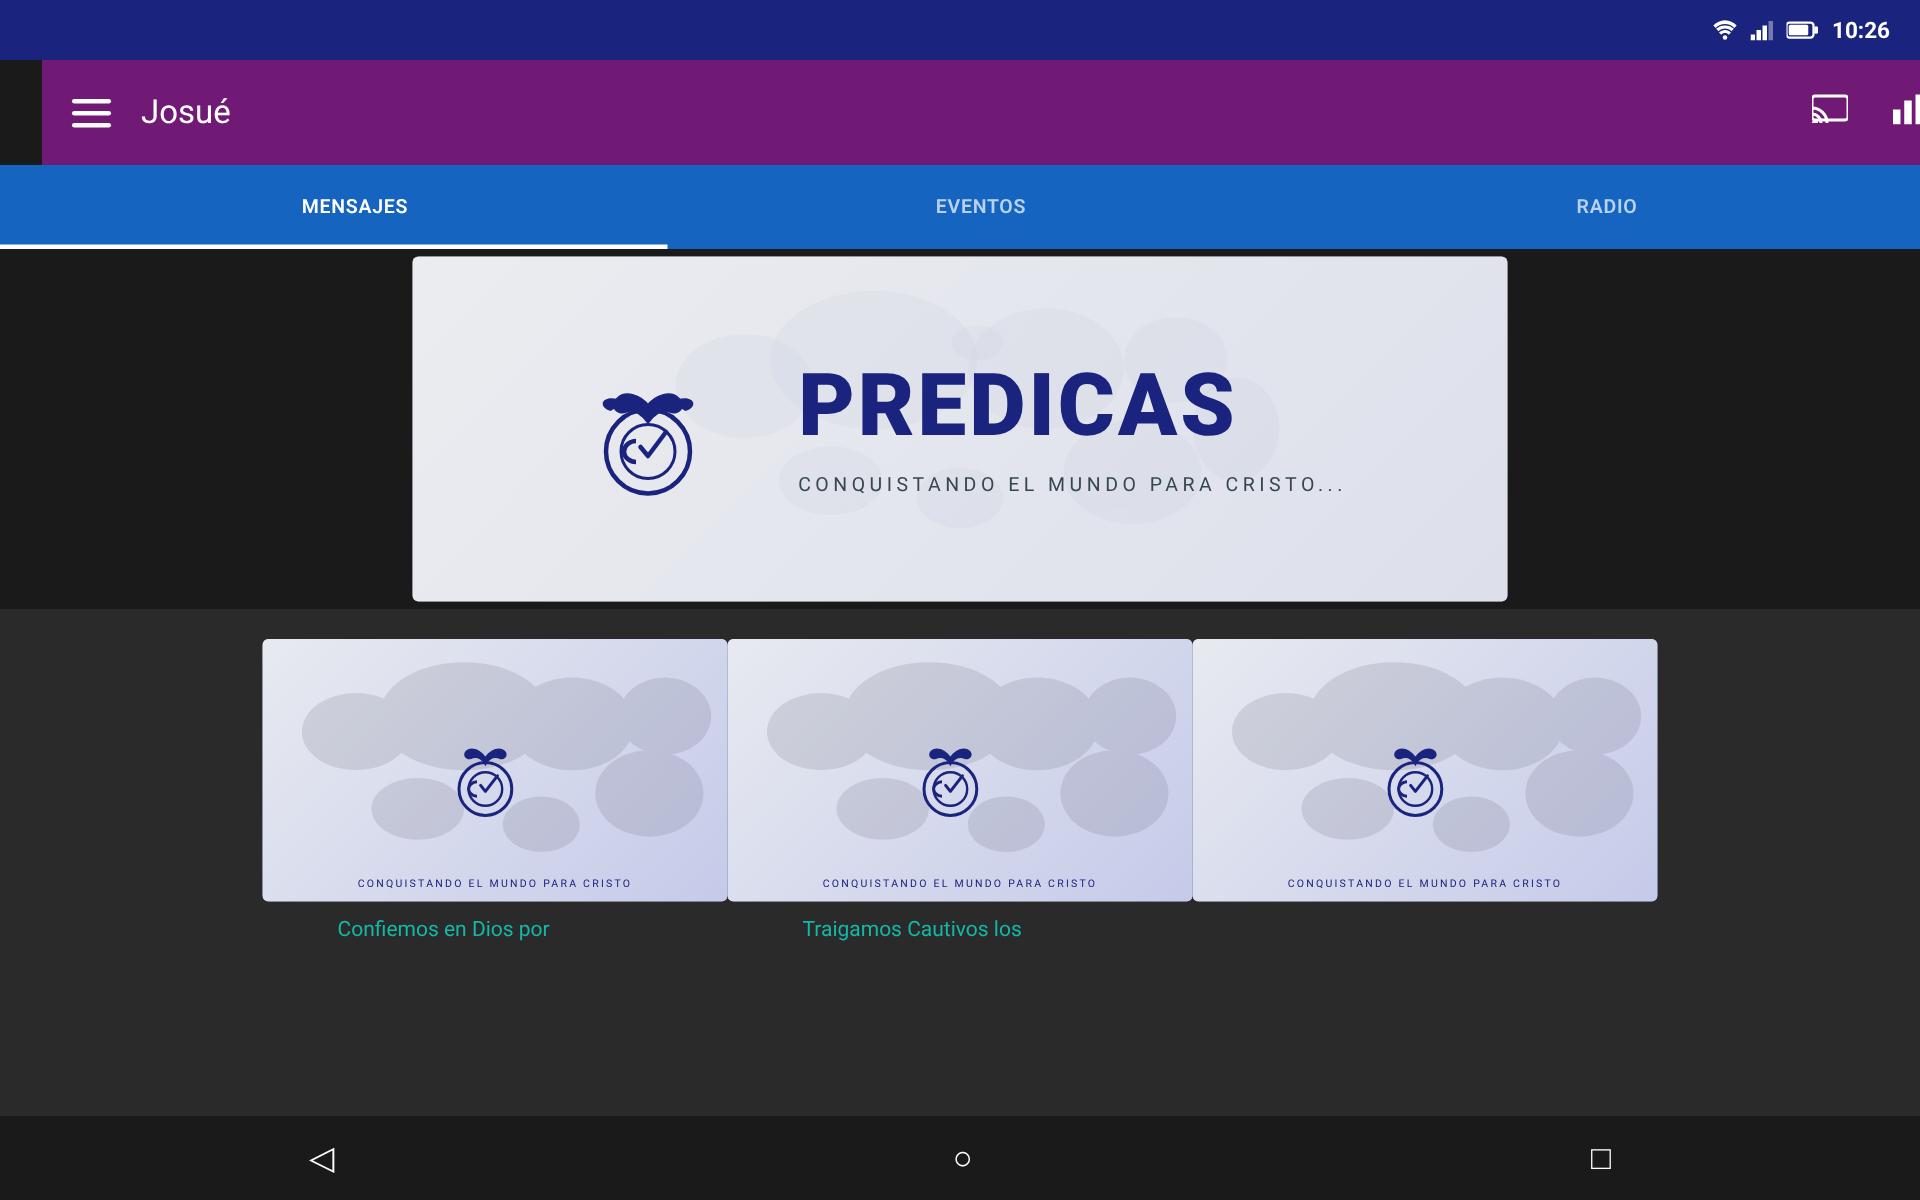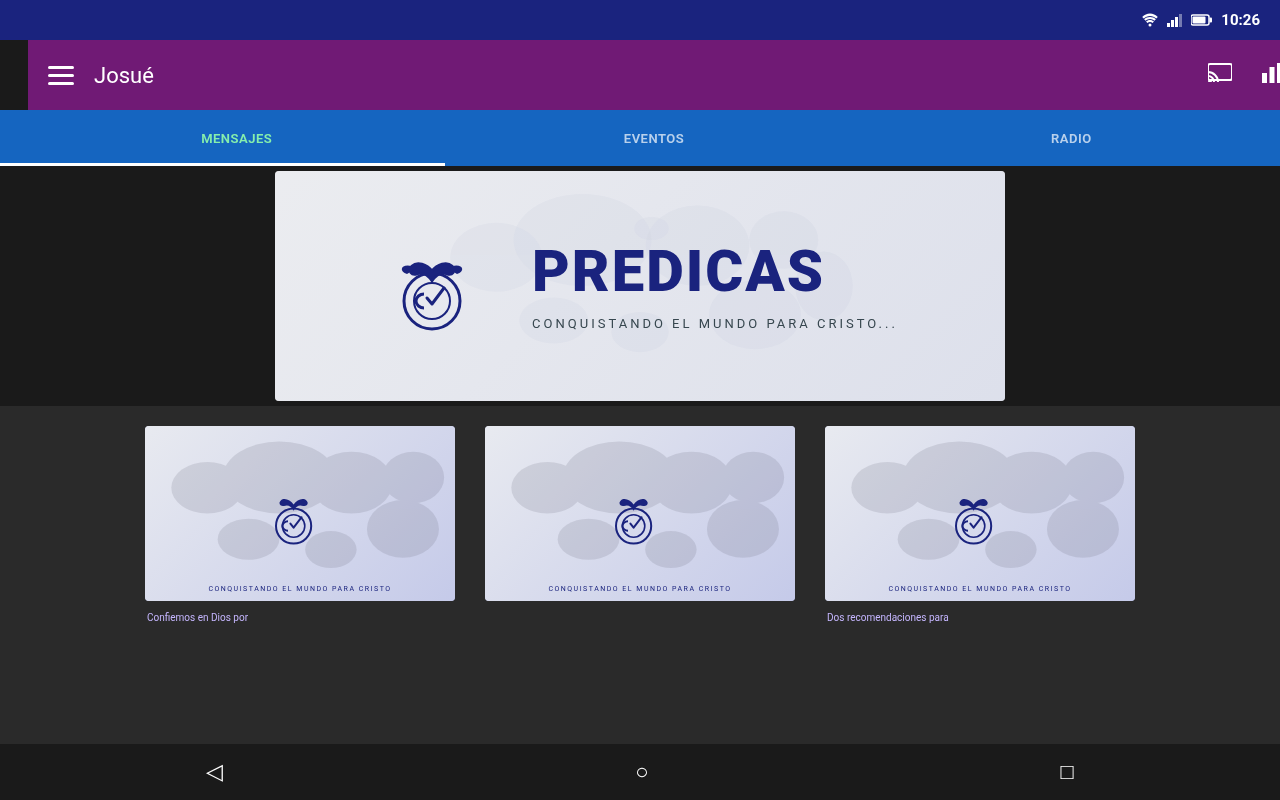--- a/index.html
+++ b/index.html
@@ -99,21 +99,21 @@
       justify-content: center;
       color: rgba(255,255,255,0.7);
       font-size: 13px;
       font-weight: 600;
       letter-spacing: 0.5px;
       cursor: pointer;
       position: relative;
       text-transform: uppercase;
     }
     .tab-item.active {
-      color: #86efac;
+      color: #ffffff;
       padding-left: 28px;
     }
     .tab-item.active::after {
       content: '';
       position: absolute;
       bottom: 0;
       left: 0;
       right: 0;
       height: 3px;
       background: white;
@@ -189,21 +189,20 @@
       letter-spacing: 3px;
       text-transform: uppercase;
       margin-top: 16px;
     }
 
     
     .cards-section {
       background: #2a2a2a;
       padding: 20px 60px;
       display: flex;
-      gap: 30px;
       justify-content: center;
     }
     .card {
       width: 310px;
       cursor: pointer;
     }
     .card-thumbnail {
       width: 310px;
       height: 175px;
       background: linear-gradient(135deg, #c5cae9 0%, #9fa8da 100%);
@@ -231,25 +230,26 @@
       left: 0;
       right: 0;
       text-align: center;
       font-size: 7px;
       color: #1a237e;
       letter-spacing: 1.5px;
       text-transform: uppercase;
       z-index: 1;
     }
     .card-label {
-      color: #c4b5fd;
-      font-size: 10px;
+      color: #14b8a6;
+      font-size: 14px;
       margin-top: 10px;
       padding: 0 2px;
       line-height: 1.4;
+      margin-left: 48px;
     }
 
     
     .bottom-nav {
       position: absolute;
       bottom: 0;
       left: 0;
       width: 100%;
       height: 56px;
       background: #1a1a1a;
@@ -427,20 +427,21 @@
           <g fill="none" stroke="#1a237e" stroke-width="2">
             <circle cx="42" cy="65" r="22" stroke-width="2.5"></circle>
             <circle cx="42" cy="65" r="14"></circle>
             <path d="M35 59 C31 59 28 62 28 65 C28 68 31 71 35 71" stroke-width="2.5" fill="none"></path>
             <path d="M42 38 C38 32 30 29 26 33 C22 37 26 41 30 40 C35 38 39 40 42 46 C45 40 49 38 54 40 C58 41 62 37 58 33 C54 29 46 32 42 38Z" fill="#1a237e" stroke="none"></path>
             <path d="M38 62 L42 67 L52 54" stroke-width="2.5" fill="none" stroke-linecap="round" stroke-linejoin="round"></path>
           </g>
         </svg>
         <span class="card-thumbnail-text">CONQUISTANDO EL MUNDO PARA CRISTO</span>
       </div>
+      <div class="card-label">Traigamos Cautivos los</div>
     </div>
 
     <div class="card">
       <div class="card-thumbnail">
         <div class="card-thumbnail-bg"></div>
         <svg style="position:absolute;inset:0;width:100%;height:100%;opacity:0.15" viewBox="0 0 300 170">
           <ellipse cx="60" cy="60" rx="35" ry="25" fill="#556"></ellipse>
           <ellipse cx="130" cy="50" rx="55" ry="35" fill="#556"></ellipse>
           <ellipse cx="200" cy="55" rx="40" ry="30" fill="#556"></ellipse>
           <ellipse cx="260" cy="50" rx="30" ry="25" fill="#556"></ellipse>
@@ -452,21 +453,20 @@
           <g fill="none" stroke="#1a237e" stroke-width="2">
             <circle cx="42" cy="65" r="22" stroke-width="2.5"></circle>
             <circle cx="42" cy="65" r="14"></circle>
             <path d="M35 59 C31 59 28 62 28 65 C28 68 31 71 35 71" stroke-width="2.5" fill="none"></path>
             <path d="M42 38 C38 32 30 29 26 33 C22 37 26 41 30 40 C35 38 39 40 42 46 C45 40 49 38 54 40 C58 41 62 37 58 33 C54 29 46 32 42 38Z" fill="#1a237e" stroke="none"></path>
             <path d="M38 62 L42 67 L52 54" stroke-width="2.5" fill="none" stroke-linecap="round" stroke-linejoin="round"></path>
           </g>
         </svg>
         <span class="card-thumbnail-text">CONQUISTANDO EL MUNDO PARA CRISTO</span>
       </div>
-      <div class="card-label">Dos recomendaciones para</div>
     </div>
 
   </div>
 </div>
 
 <div class="bottom-nav">
   <button class="nav-btn">
     <span>◁</span>
   </button>
   <button class="nav-btn">

